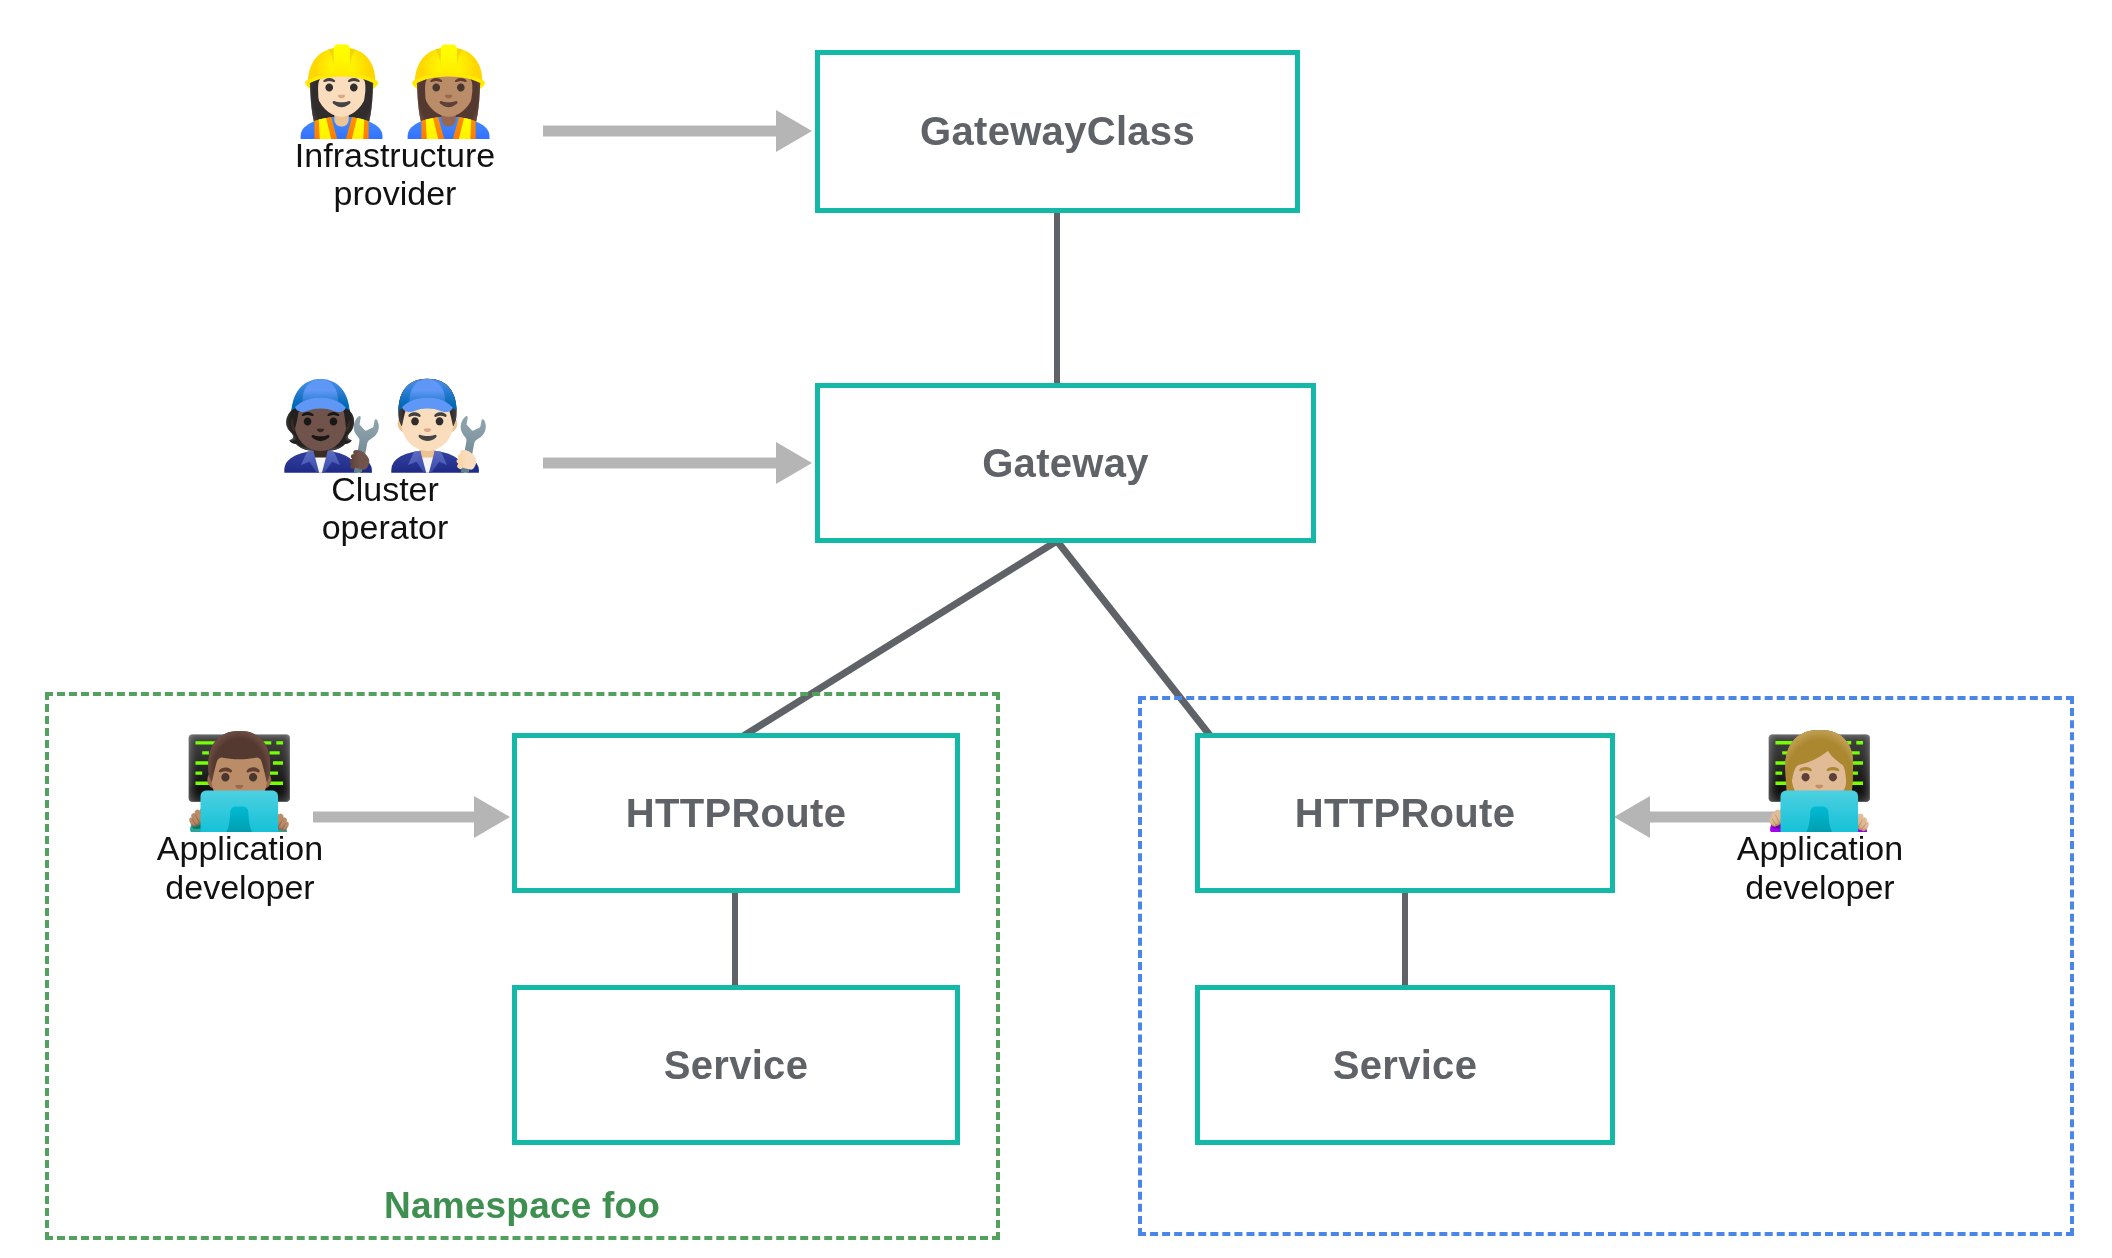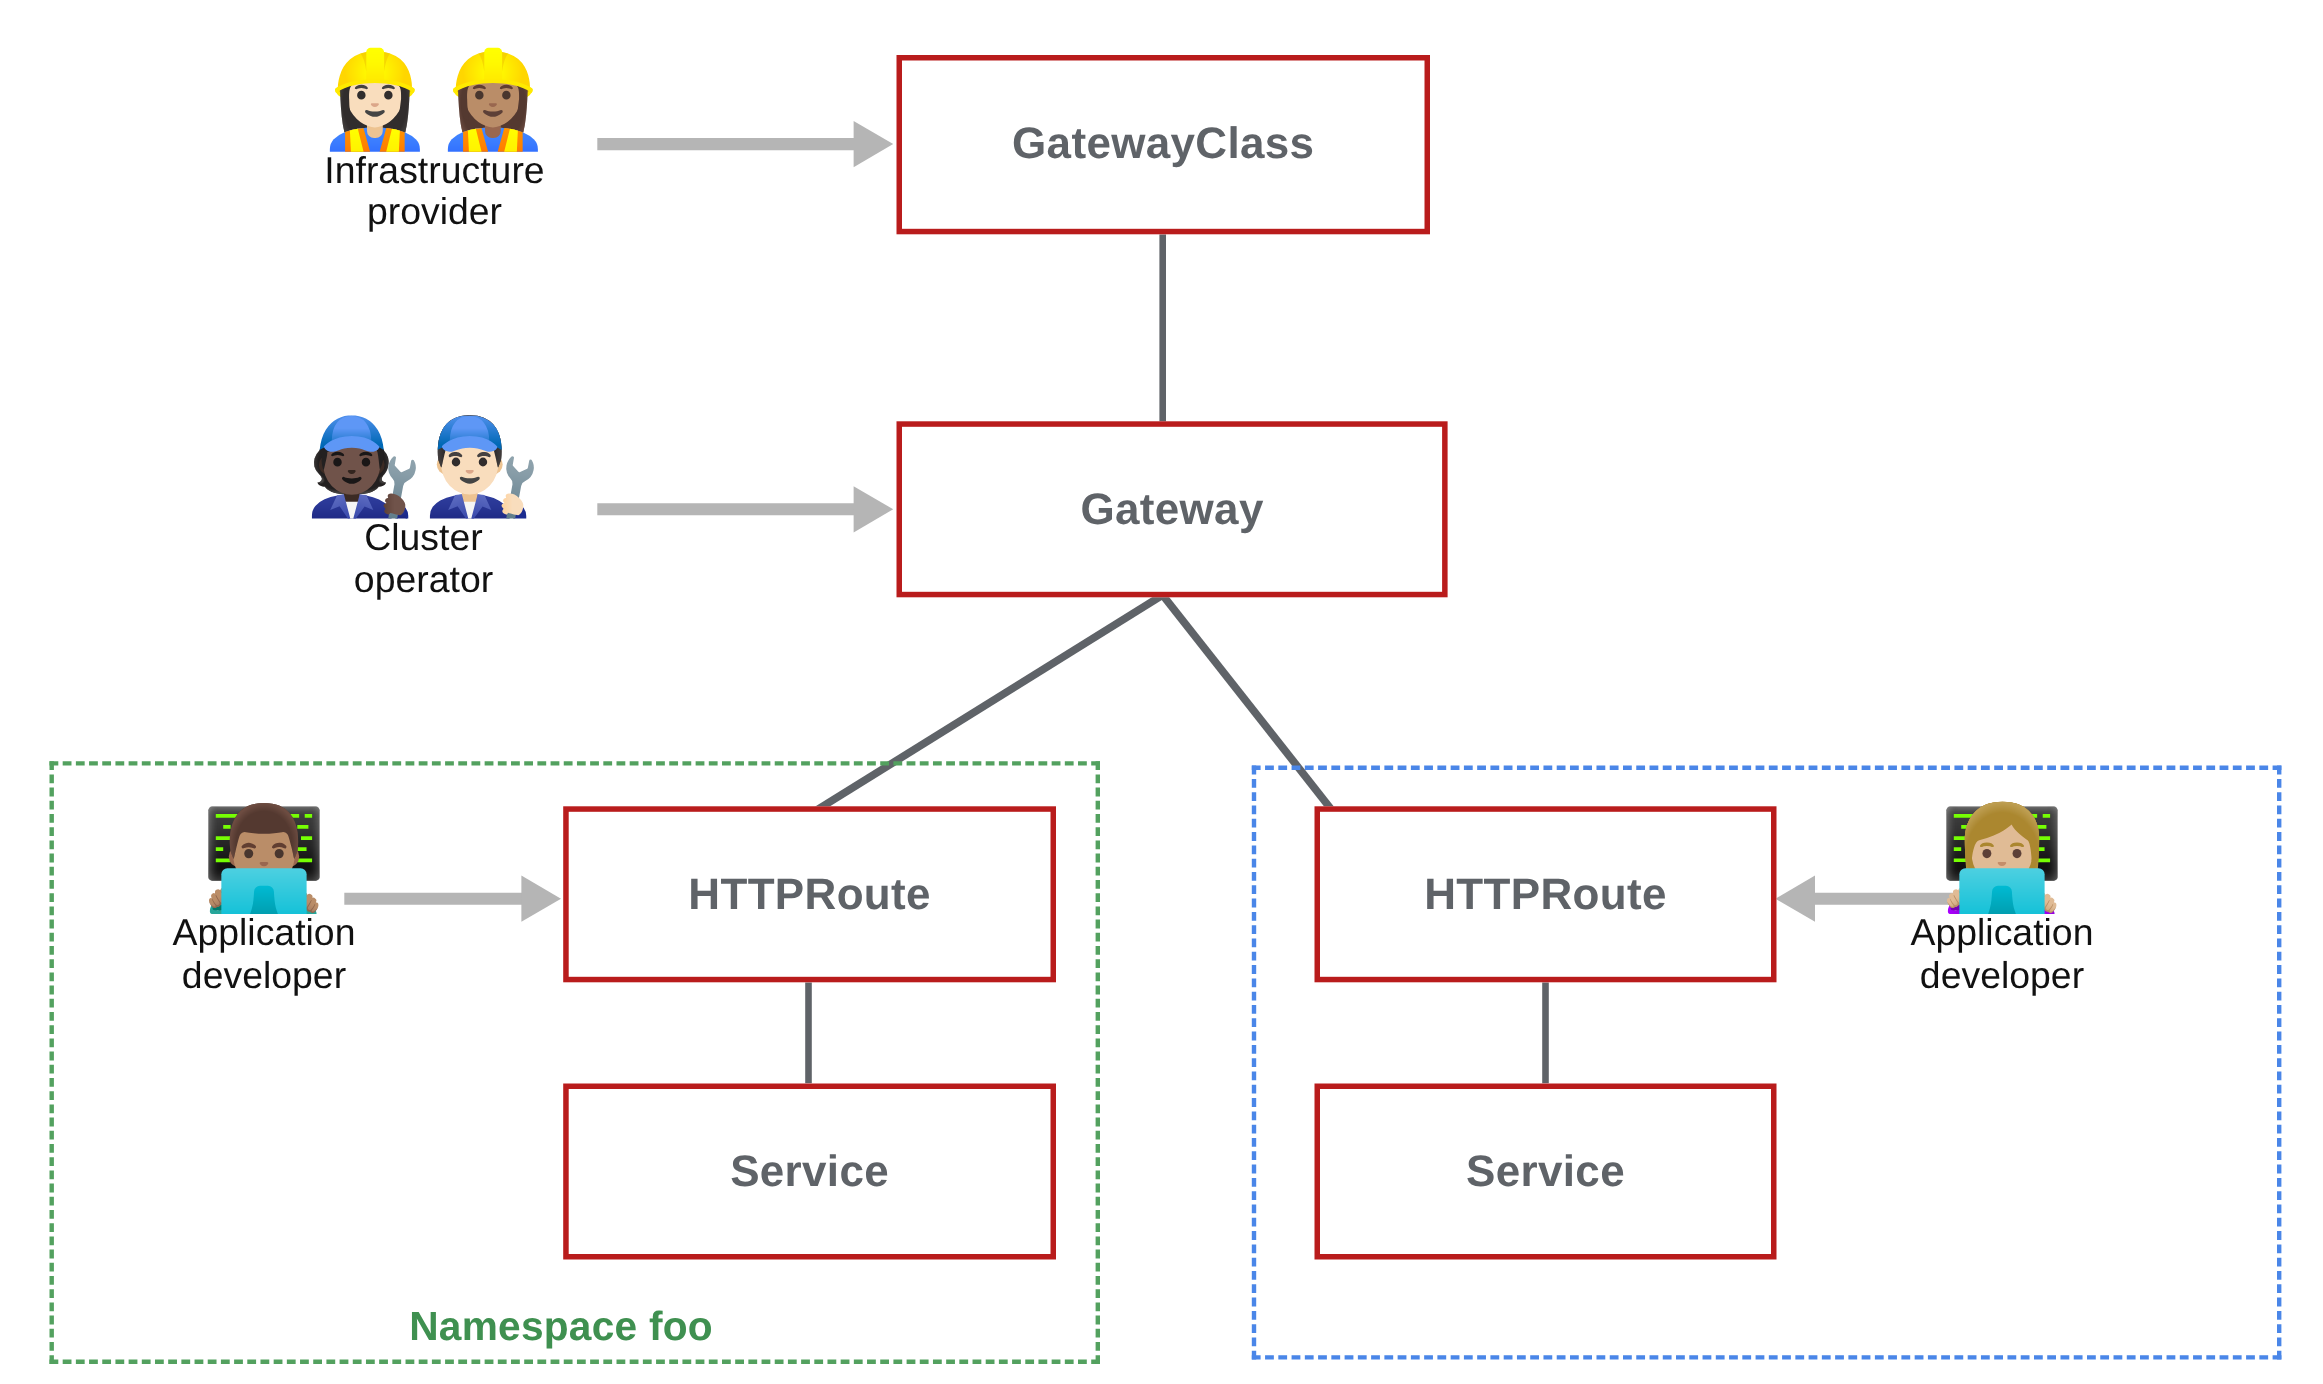--- a/index.html
+++ b/index.html
@@ -42,21 +42,21 @@
     font-weight: bold;
     letter-spacing: 0.2px;
     white-space: nowrap;
   }
   .ns-label-foo { color: #3f9050; }
   .ns-label-bar { color: #4a86e8; }
 
   .node-box {
     position: absolute;
     box-sizing: border-box;
-    border: 5px solid #b91c1c;
+    border: 5px solid #14b8a6;
     background: #ffffff;
     display: flex;
     align-items: center;
     justify-content: center;
   }
   .node-label {
     color: #5f6368;
     font-size: 40px;
     font-weight: bold;
     letter-spacing: 0.3px;
@@ -116,21 +116,21 @@
       <polygon points="510,817 474,796 474,838" fill="#b5b5b5"></polygon>
     </g>
 
     <g>
       <line x1="1805" y1="817" x2="1634" y2="817" stroke="#b5b5b5" stroke-width="11"></line>
       <polygon points="1614,817 1650,796 1650,838" fill="#b5b5b5"></polygon>
     </g>
   </svg>
 
   <div class="ns-box ns-foo" style="left:45px; top:692px; width:955px; height:548px;"></div>
-  <div class="ns-label ns-label-foo" style="left:372px; top:1185px;">Namespace foo</div>
+  <div class="ns-label ns-label-foo" style="left:384px; top:1185px;">Namespace foo</div>
 
   <div class="ns-box ns-bar" style="left:1138px; top:696px; width:936px; height:540px;"></div>
 
   <div class="node-box" style="left:815px; top:50px; width:485px; height:163px;">
     <span class="node-label">GatewayClass</span>
   </div>
 
   <div class="node-box" style="left:815px; top:383px; width:501px; height:160px;">
     <span class="node-label">Gateway</span>
   </div>

